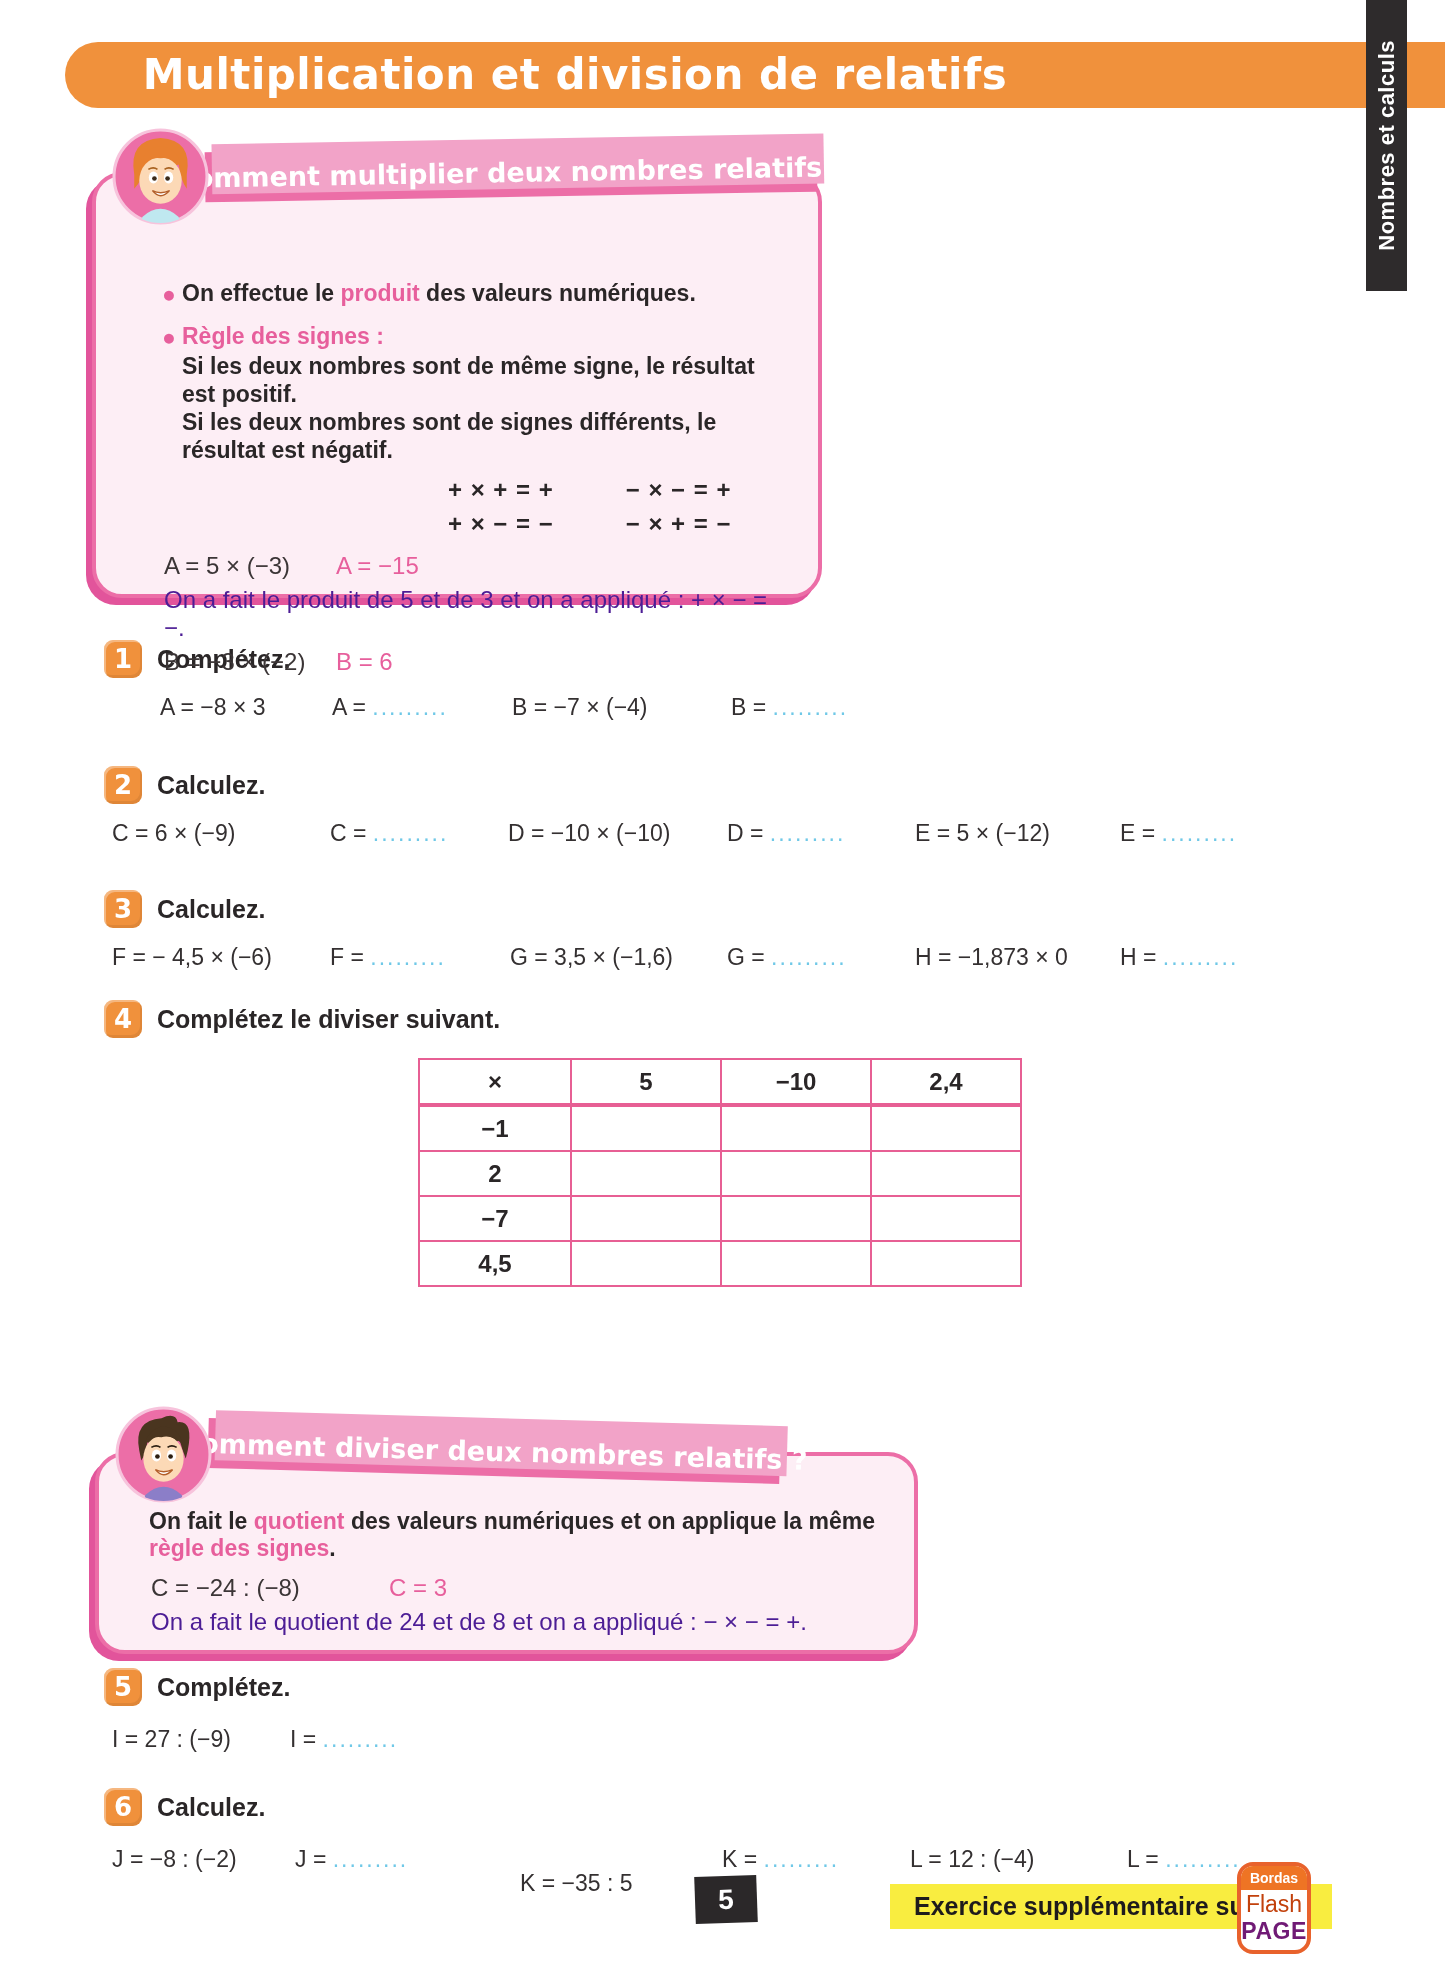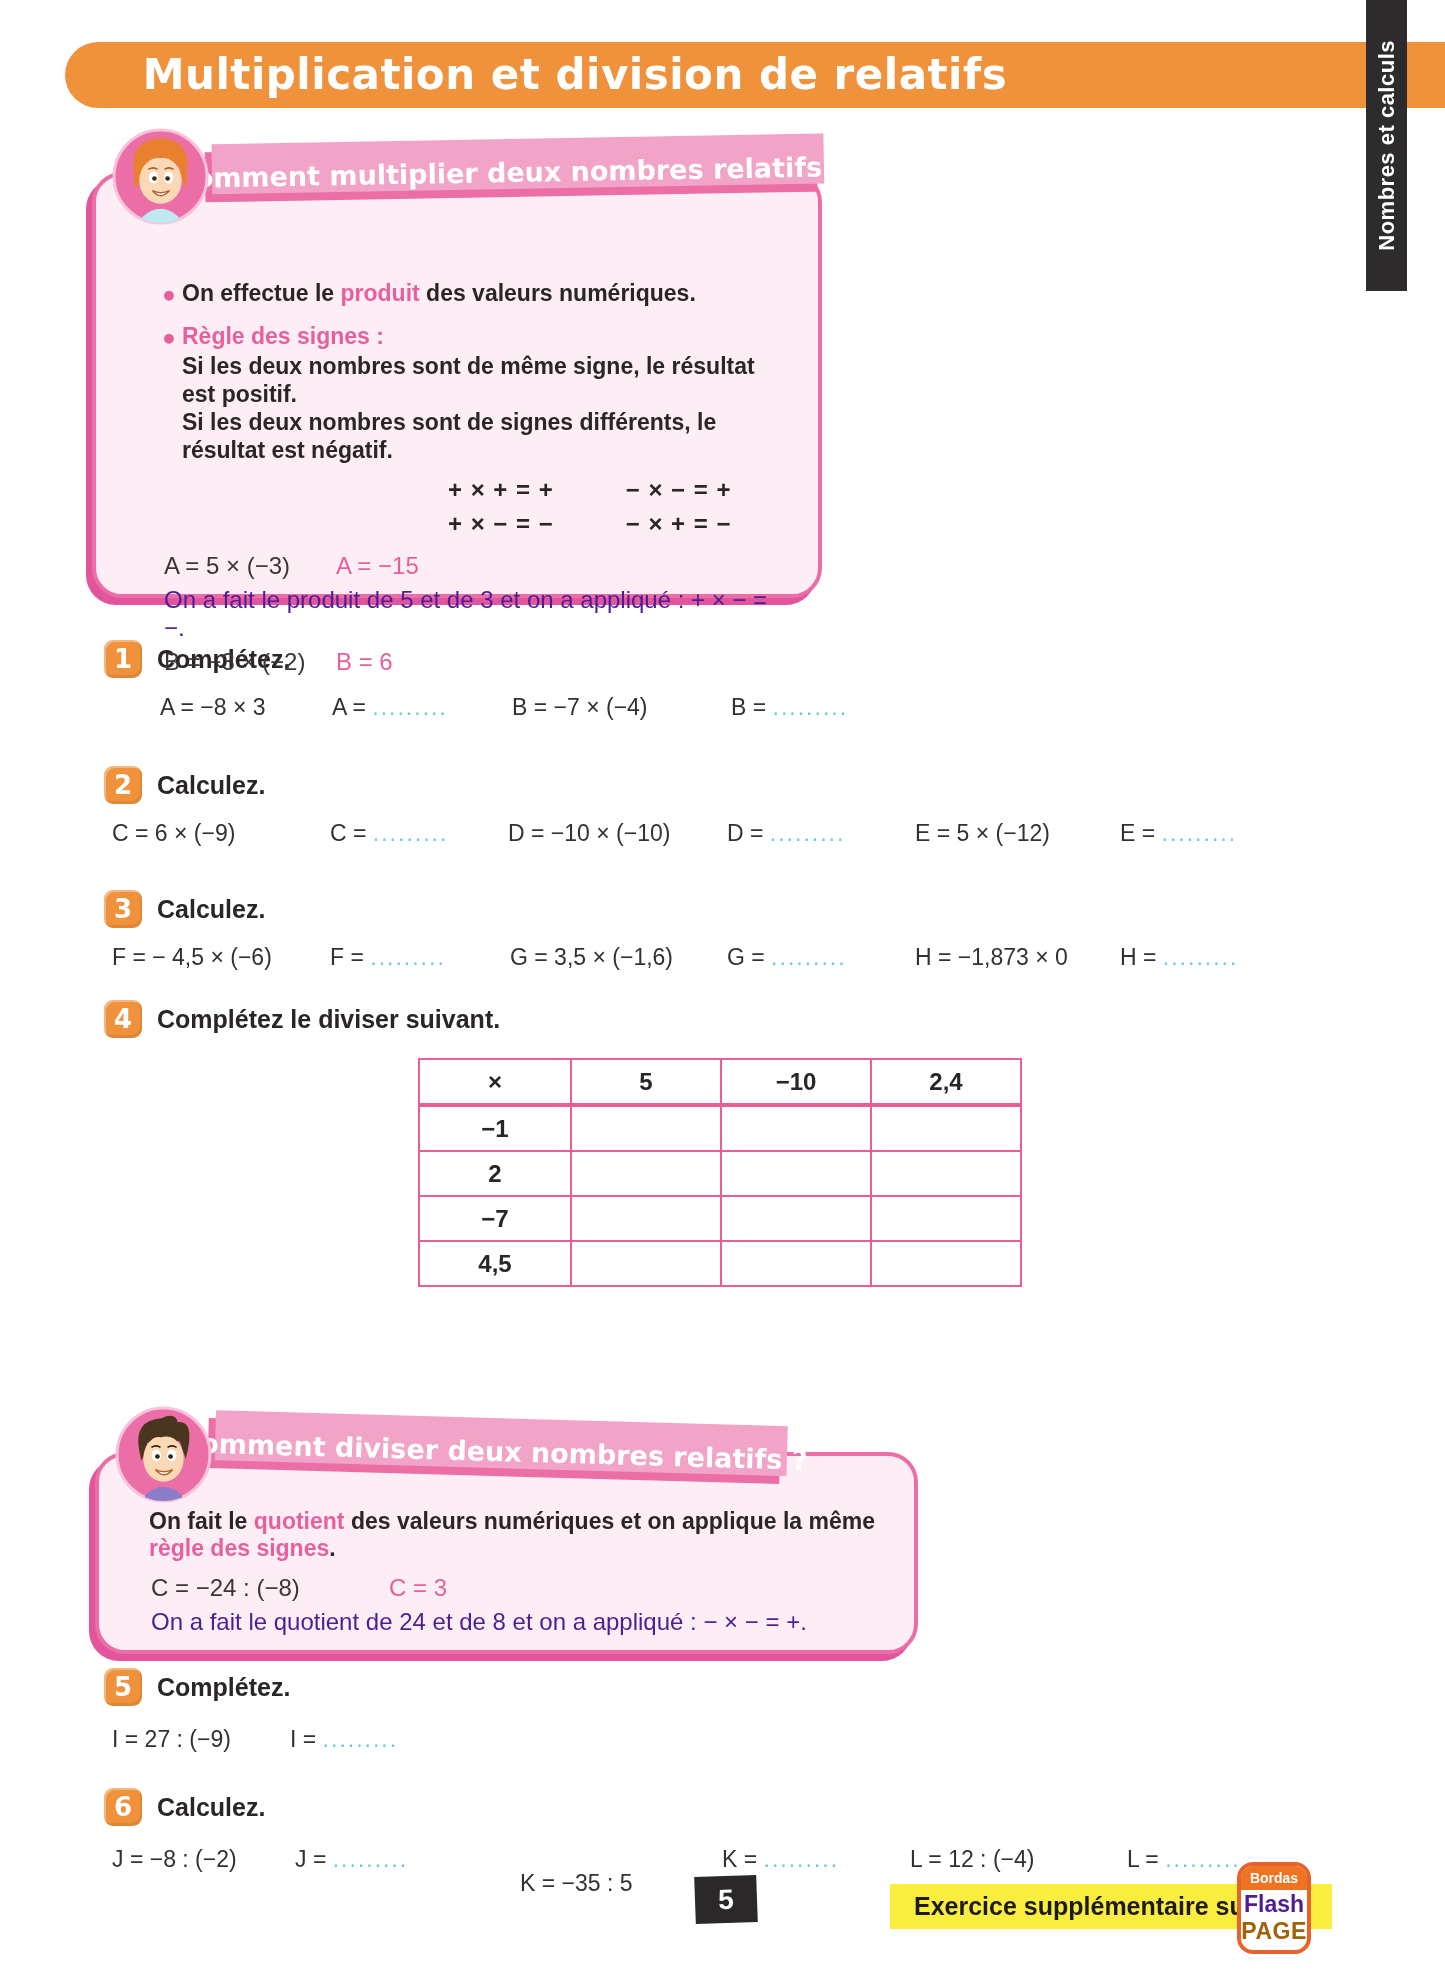--- a/index.html
+++ b/index.html
@@ -99,22 +99,22 @@
     position:absolute;left:890px;top:1884px;width:442px;height:45px;background:#f9ed40;
     display:flex;align-items:center;padding-left:24px;box-sizing:border-box;
     font-weight:bold;font-size:25px;color:#1e1b1c;z-index:1;white-space:nowrap;
   }
   .flash-logo{
     position:absolute;left:1237px;top:1862px;width:74px;height:92px;background:#ffffff;
     border:4px solid #e8622c;border-radius:16px;overflow:hidden;z-index:2;
     display:flex;flex-direction:column;box-sizing:border-box;text-align:center;
   }
   .flash-logo .bordas{background:#ee7424;color:#ffffff;font-weight:bold;font-size:14px;line-height:24px;}
-  .flash-logo .flash{color:#4c1d95;font-weight:bold;font-size:23px;line-height:28px;}
-  .flash-logo .fpage{color:#a16207;font-weight:bold;font-size:23px;line-height:26px;letter-spacing:0.5px;}
+  .flash-logo .flash{color:#c2410c;font-weight:normal;font-size:23px;line-height:28px;}
+  .flash-logo .fpage{color:#701a75;font-weight:bold;font-size:23px;line-height:26px;letter-spacing:0.5px;}
 </style>
 </head>
 <body>
 
 <div class="page">
 
   <div class="title-banner">
     <span class="title-text">Multiplication et division de relatifs</span>
   </div>
 

